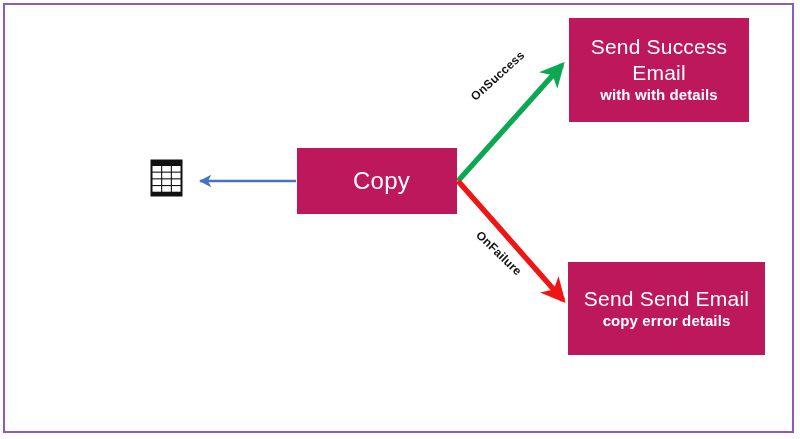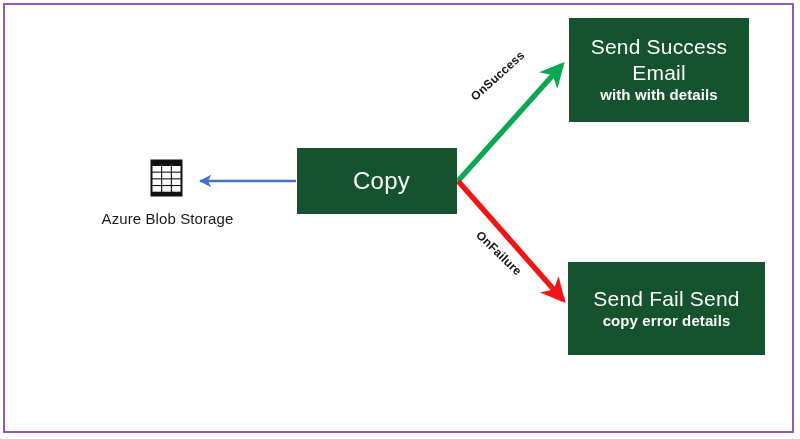--- a/index.html
+++ b/index.html
@@ -33,21 +33,21 @@
     position: absolute;
     left: 0;
     top: 0;
     width: 800px;
     height: 439px;
   }
 
   
   .activity-box {
     position: absolute;
-    background: #14532d;
+    background: #be185d;
     box-sizing: border-box;
     display: flex;
     flex-direction: column;
     align-items: center;
     justify-content: center;
     color: #ffffff;
     text-align: center;
     line-height: 1.12;
   }
   .box-title {
@@ -175,31 +175,30 @@
       <rect x="21.9" y="13.7" width="8.6" height="5.6" fill="#ffffff"></rect>
       <rect x="2.5" y="20.4" width="8.6" height="5.6" fill="#ffffff"></rect>
       <rect x="12.2" y="20.4" width="8.6" height="5.6" fill="#ffffff"></rect>
       <rect x="21.9" y="20.4" width="8.6" height="5.6" fill="#ffffff"></rect>
       <rect x="2.5" y="27.1" width="8.6" height="5.6" fill="#ffffff"></rect>
       <rect x="12.2" y="27.1" width="8.6" height="5.6" fill="#ffffff"></rect>
       <rect x="21.9" y="27.1" width="8.6" height="5.6" fill="#ffffff"></rect>
     </svg>
   </div>
 
-  <div id="blob-label">Azure Blob Storage</div>
 
   <div id="box-copy" class="activity-box">
     <div class="box-title">Copy</div>
   </div>
 
   <div id="box-success" class="activity-box">
     <div class="box-title">Send Success Email</div>
     <div class="box-subtitle">with with details</div>
   </div>
 
   <div id="box-fail" class="activity-box">
-    <div class="box-title">Send Fail Send</div>
+    <div class="box-title">Send Send Email</div>
     <div class="box-subtitle">copy error details</div>
   </div>
 
   <div id="label-onsuccess" class="edge-label">OnSuccess</div>
   <div id="label-onfailure" class="edge-label">OnFailure</div>
 </div>
 
 </body></html>

